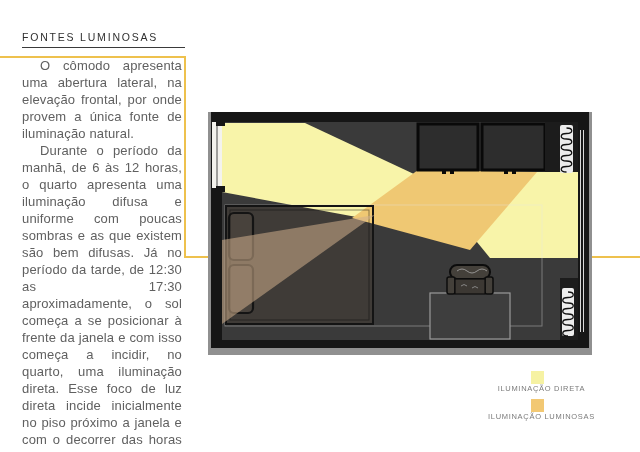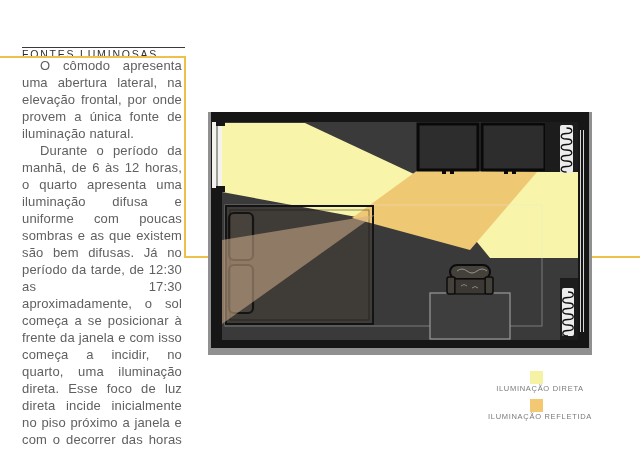--- a/index.html
+++ b/index.html
@@ -1,18 +1,18 @@
 <!DOCTYPE html>
 <html><head>
 <meta charset="utf-8">
 <style>
   html,body{margin:0;padding:0;background:#ffffff;}
   .page{position:relative;width:640px;height:452px;background:#ffffff;overflow:hidden;
         font-family:"Liberation Sans",sans-serif;}
-  .title{position:absolute;left:22px;top:48px;font-size:10.5px;letter-spacing:1.8px;
+  .title{position:absolute;left:22px;top:31px;font-size:10.5px;letter-spacing:1.8px;
          color:#2f2f2f;font-weight:500;}
   .title-underline{position:absolute;left:22px;top:47px;width:163px;height:1.3px;background:#3a3a3a;}
   .accent{position:absolute;background:#eec14d;}
   .accent.h1{left:0;top:56px;width:186px;height:1.8px;}
   .accent.v1{left:184px;top:56px;width:1.8px;height:202px;}
   .accent.h2{left:184px;top:256px;width:30px;height:1.8px;}
   .accent.h3{left:590px;top:256px;width:50px;height:1.8px;}
   .bodytext{position:absolute;left:22px;top:57px;width:160px;color:#606060;
             font-size:13px;line-height:17px;text-align:justify;letter-spacing:0.15px;
             hyphens:manual;-webkit-hyphens:manual;}
@@ -103,17 +103,17 @@
     <div class="legend-row">
       <svg width="13" height="13">
         <rect x="0" y="0" width="13" height="13" fill="#f6f2a3"></rect>
       </svg>
       <span class="legend-label">ILUMINAÇÃO DIRETA</span>
     </div>
     <div class="legend-row">
       <svg width="13" height="13">
         <rect x="0" y="0" width="13" height="13" fill="#f2c873"></rect>
       </svg>
-      <span class="legend-label">ILUMINAÇÃO REFLETIDA</span>
+      <span class="legend-label">ILUMINAÇÃO LUMINOSAS</span>
     </div>
   </div>
 
 </div>
 
 </body></html>

